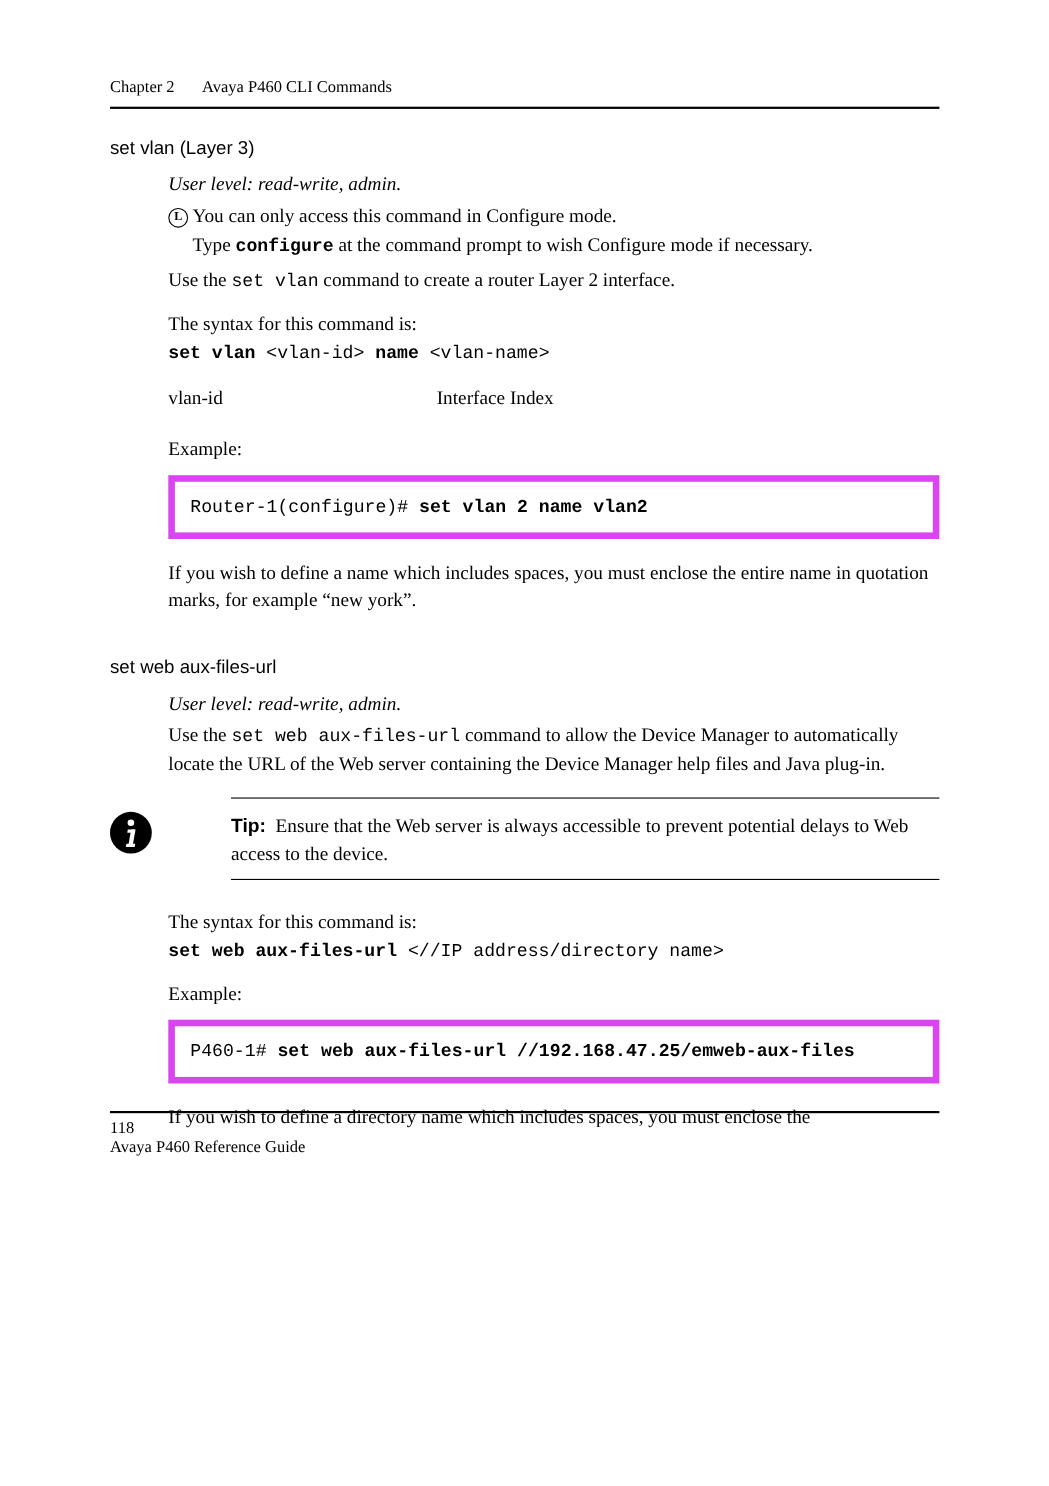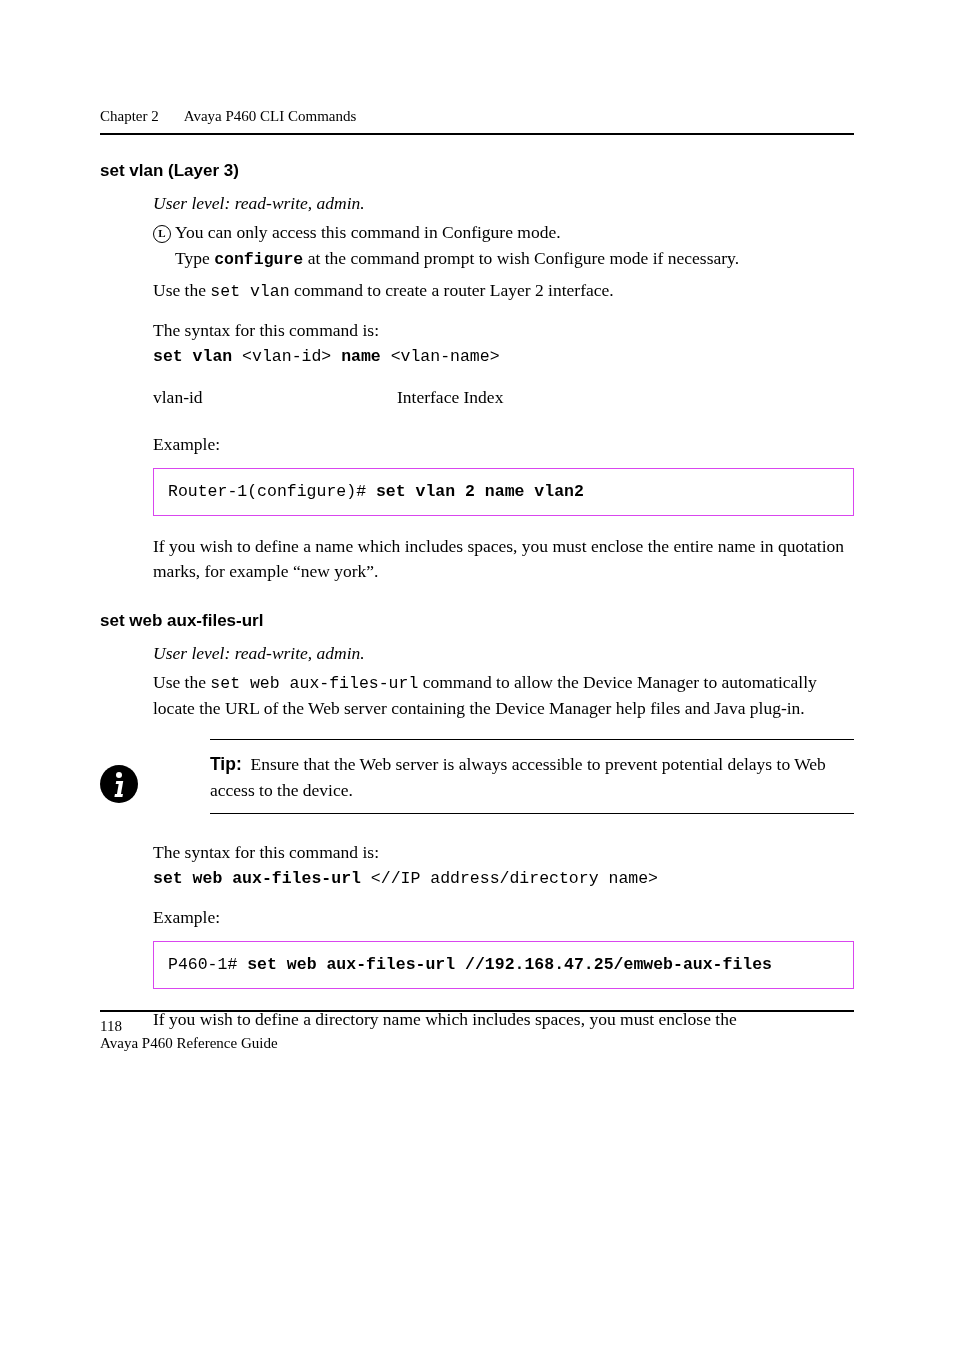--- a/index.html
+++ b/index.html
@@ -7,21 +7,21 @@
     margin: 0;
     padding: 0;
     font-family: "Palatino Linotype", "Book Antiqua", Palatino, Georgia, serif;
     color: #000;
     background: #fff;
   }
   .page {
     width: 954px;
     height: 1092px;
     box-sizing: border-box;
-    padding: 108px 100px 40px 100px;
+    padding: 72px 100px 40px 100px;
     position: relative;
   }
   .running-head {
     font-size: 15px;
     margin-bottom: 8px;
   }
   .running-head .chap {
     margin-right: 22px;
   }
   hr.thick {
@@ -29,23 +29,23 @@
     border-top: 2px solid #000;
     margin: 6px 0 26px 0;
   }
   hr.thin {
     border: 0;
     border-top: 1px solid #000;
     margin: 4px 0;
   }
   .h2 {
     font-family: Arial, Helvetica, sans-serif;
-    font-weight: bold;
+    font-weight: normal;
     font-size: 17px;
-    margin: 4px 0 10px 0;
+    margin: 16px 0 10px 0;
   }
   .block {
     margin-left: 53px;
     font-size: 17.5px;
     line-height: 1.45;
   }
   .italic { font-style: italic; }
   .note-row {
     display: flex;
   }
@@ -83,30 +83,30 @@
   table.param {
     border-collapse: collapse;
     margin: 10px 0 16px 0;
     font-size: 17.5px;
   }
   table.param td {
     padding: 6px 24px 6px 0;
     vertical-align: top;
   }
   .codebox {
-    border: 1px solid #d946ef;
+    border: 6px solid #d946ef;
     padding: 12px 14px;
     margin: 10px 0 18px 0;
     font-family: "Courier New", Courier, monospace;
     font-size: 16.5px;
     line-height: 1.35;
   }
   .tip-wrap {
     display: flex;
-    align-items: flex-end;
+    align-items: flex-start;
     margin-top: 12px;
   }
   .tip-icon-cell {
     width: 110px;
     flex: 0 0 110px;
     display: flex;
     justify-content: flex-start;
     align-items: center;
   }
   .tip-icon {

